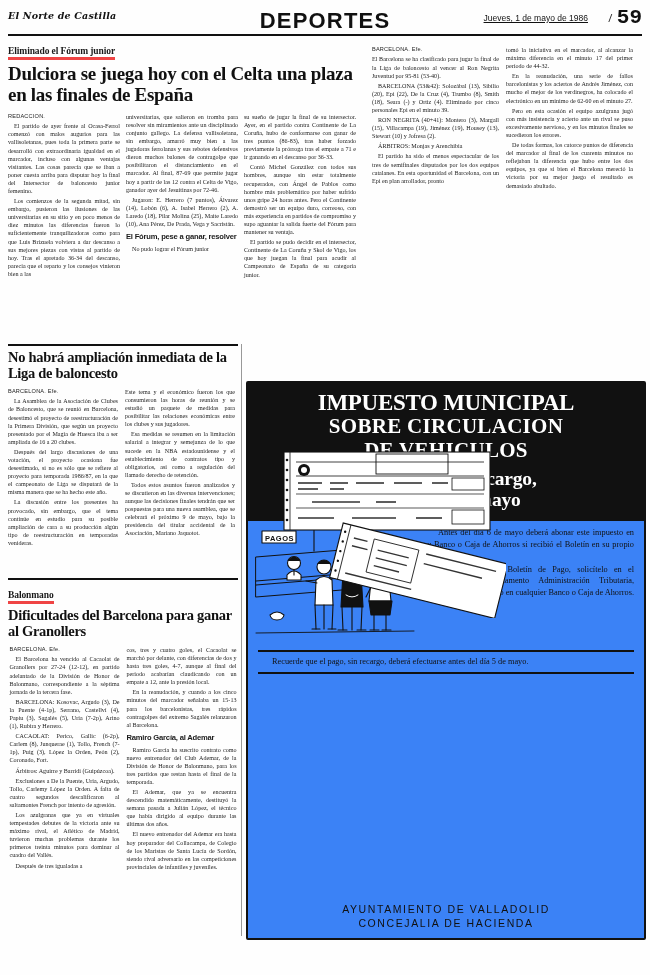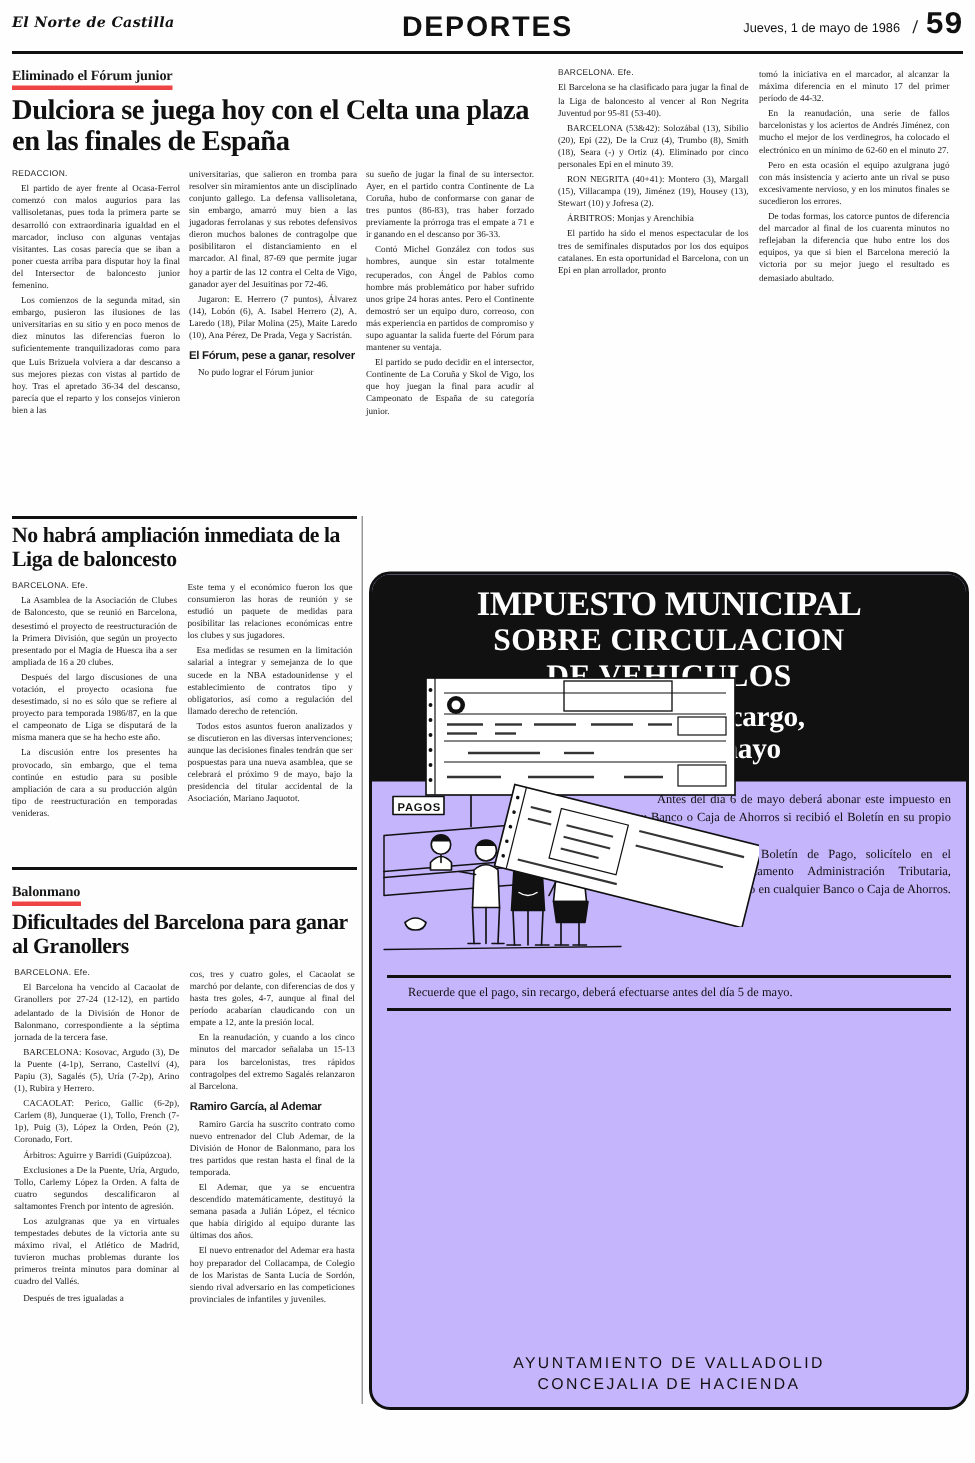--- a/index.html
+++ b/index.html
@@ -14,25 +14,25 @@
   
   .masthead{position:absolute;left:8px;top:6px;width:634px;height:30px;}
   .mast-logo{
     position:absolute;left:0;top:4px;font-family:"DejaVu Serif",serif;
     font-weight:700;font-size:9.5px;letter-spacing:.2px;color:#111;
     font-style:italic;
   }
   .mast-section{
     position:absolute;left:0;right:0;top:2px;text-align:center;
     font-family:"Liberation Sans",sans-serif;font-weight:700;
-    font-size:19px;letter-spacing:1.2px;color:#111;
+    font-size:22px;letter-spacing:1.2px;color:#111;
   }
   .mast-date{
-    position:absolute;right:42px;top:7px;font-size:8.5px;
-    font-family:"Liberation Sans",sans-serif;color:#111;
+    position:absolute;right:54px;top:7px;font-size:8.5px;
+    font-family:"Liberation Sans",sans-serif;color:#111;text-decoration:underline;
   }
   .mast-slash{position:absolute;right:30px;top:4px;font-size:13px;font-weight:700;}
   .mast-page{
     position:absolute;right:0;top:0px;font-family:Liberation Mono, monospace;
     font-weight:700;font-size:21px;color:#111;
   }
   .mast-rule{position:absolute;left:0;top:28px;width:634px;height:2px;background:#111;}
 
   
   .kicker{
@@ -78,21 +78,21 @@
   .art2 .cols>div{width:110px;}
 
   
   .art3{position:absolute;left:8px;top:578px;width:230px;}
   .art3 .cols{display:flex;gap:7px;margin-top:6px;justify-content:center;}
   .art3 .cols>div{width:110px;}
 
   
   .ad{
     position:absolute;left:246px;top:381px;width:396px;height:555px;
-    border:2.5px solid #111;border-radius:14px;background:#c4b5fd;
+    border:2.5px solid #111;border-radius:2px;background:#3b82f6;
     overflow:hidden;
   }
   .ad-head{
     background:#111;color:#fff;padding:8px 6px 10px 6px;
     text-align:center;font-family:"Liberation Serif",serif;font-weight:700;
   }
   .ad-h1{font-size:23px;line-height:1.02;letter-spacing:-.3px;}
   .ad-h2{font-size:21px;line-height:1.05;margin-top:1px;letter-spacing:.3px;}
   .ad-h3{
     font-size:19.5px;margin-top:7px;line-height:1.12;letter-spacing:-.2px;

